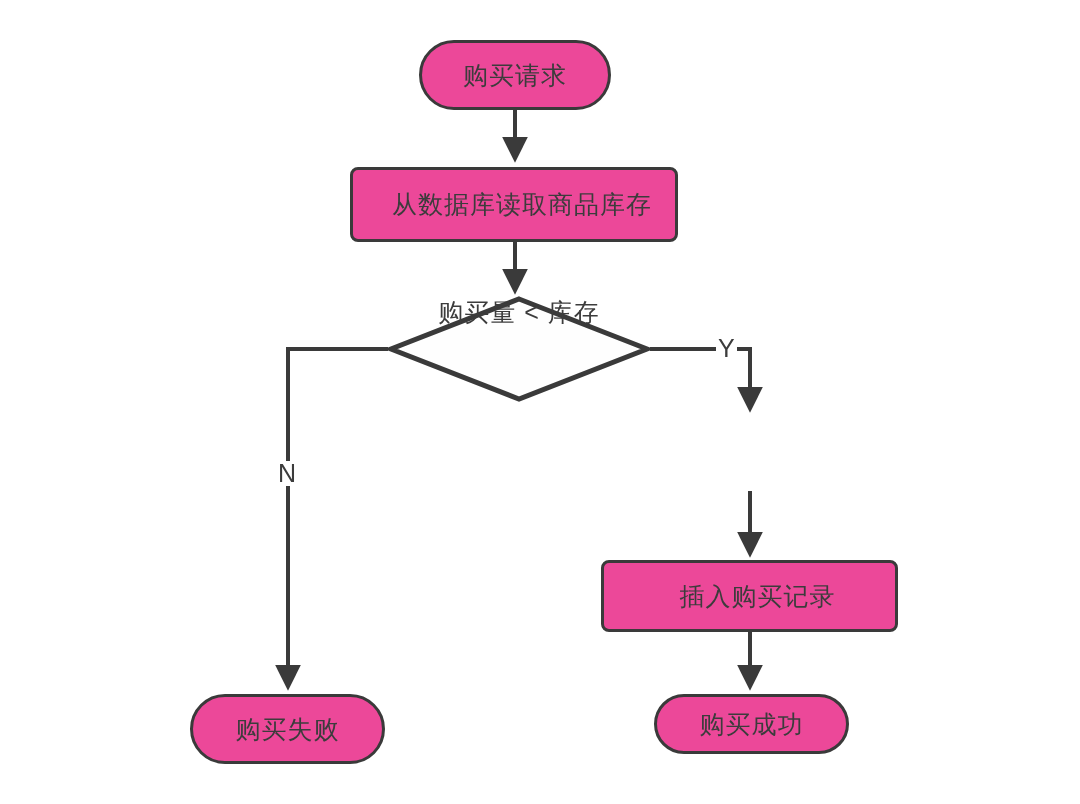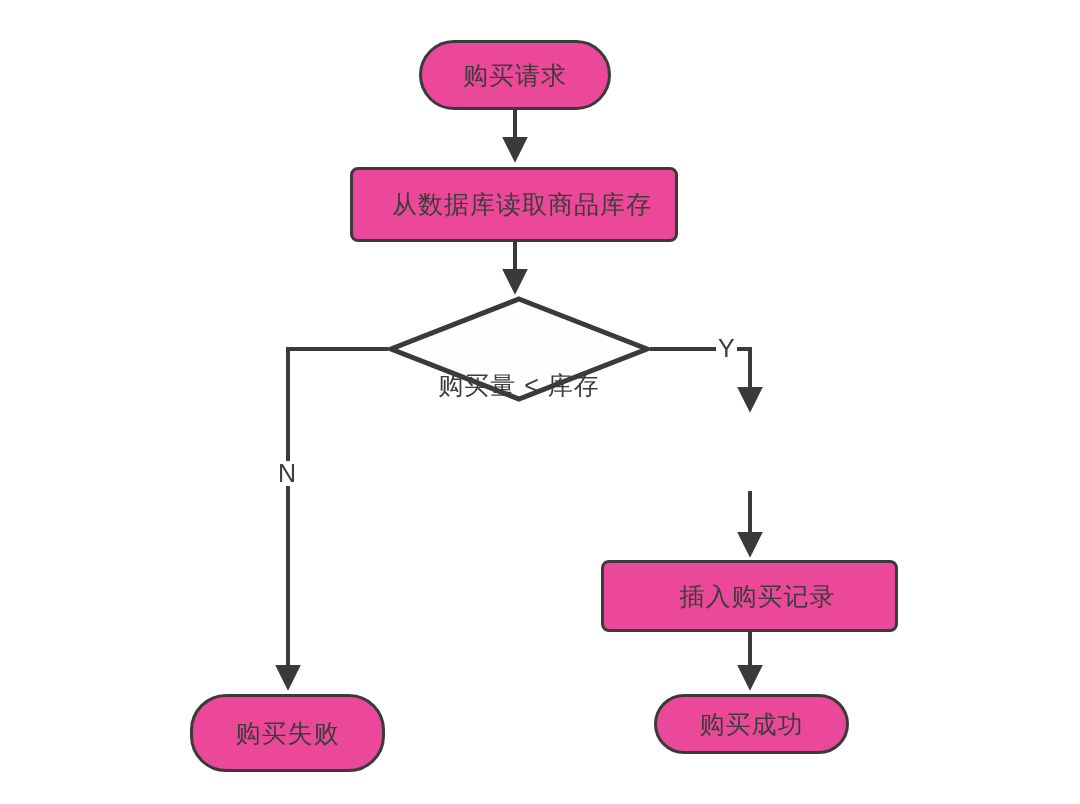--- a/index.html
+++ b/index.html
@@ -43,21 +43,21 @@
   .node-terminal {
     border-radius: 36px;
   }
   .node-process {
     border-radius: 8px;
     padding-left: 16px;
   }
   .node-decision {
     position: absolute;
     display: flex;
-    align-items: flex-end;
+    align-items: flex-start;
     justify-content: center;
     color: #3c3c3c;
     font-size: 25px;
     letter-spacing: 1px;
     white-space: nowrap;
     background: transparent;
     border: none;
   }
   .decision-shape {
     position: absolute;
@@ -117,21 +117,21 @@
       <polygon points="131,3 259,53 131,103 3,53" fill="#fefefe" stroke="#3a3a3a" stroke-width="5"></polygon>
     </svg>
     <span class="decision-label">购买量 &lt; 库存</span>
   </div>
 
 
   <div class="node node-process" style="left:601px; top:560px; width:297px; height:72px;">
     <span>插入购买记录</span>
   </div>
 
-  <div class="node node-terminal" style="left:190px; top:694px; width:195px; height:78px;">
+  <div class="node node-terminal" style="left:190px; top:694px; width:195px; height:70px;">
     <span>购买失败</span>
   </div>
 
   <div class="node node-terminal" style="left:654px; top:694px; width:195px; height:60px;">
     <span>购买成功</span>
   </div>
 
   <span class="edge-label" style="left:716px; top:336px;">Y</span>
 
   <span class="edge-label" style="left:276px; top:461px;">N</span>

